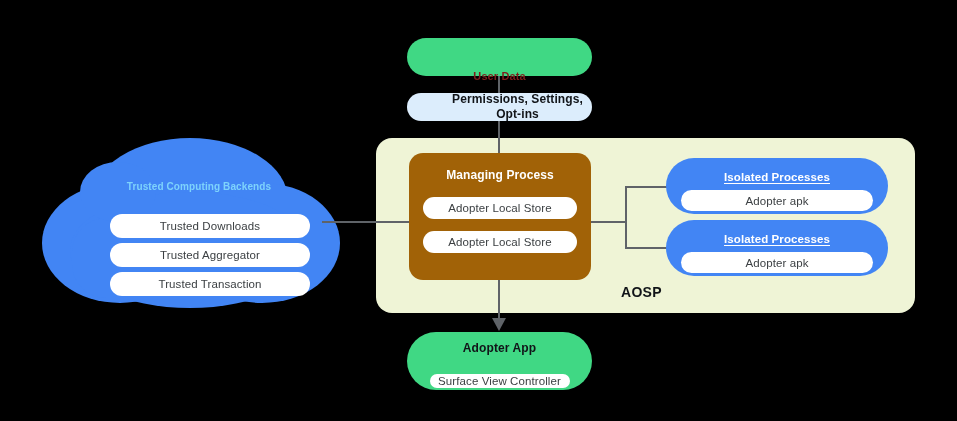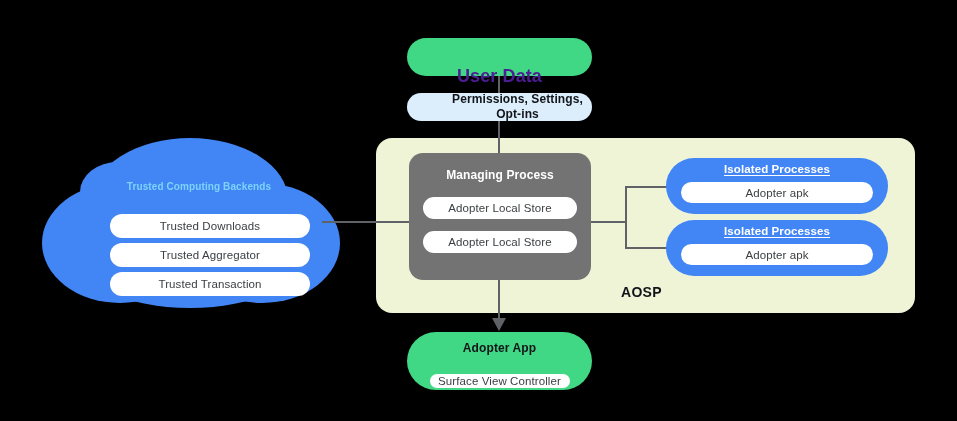--- a/index.html
+++ b/index.html
@@ -43,21 +43,21 @@
     box-sizing: border-box;
   }
 
   
   #user-data {
     left: 407px; top: 38px; width: 185px; height: 38px;
     background: #40d884;
     border-radius: 19px;
     justify-content: center;
   }
-  #user-data .node-title { color: #4c1d95; font-size: 18px; margin-top: 40px; }
+  #user-data .node-title { color: #7f1d1d; font-size: 11px; margin-top: 40px; }
 
   
   #permissions {
     left: 407px; top: 93px; width: 185px; height: 28px;
     background: #dcedfc;
     border-radius: 14px;
     justify-content: center;
   }
   #permissions .node-title { color: #111418; font-size: 12px; padding-left: 36px; }
 
@@ -75,33 +75,33 @@
   #cloud-title {
     left: 84px; top: 181px; width: 230px;
     text-align: center; color: #7dd3fc;
     font-size: 10px; font-weight: bold; letter-spacing: .1px;
   }
   .cloud-chip { left: 90px; width: 200px; height: 24px; margin-left: 20px; }
 
   
   #managing-process {
     left: 409px; top: 153px; width: 182px; height: 127px;
-    background: #737373;
+    background: #a16207;
     border-radius: 14px;
     padding-top: 15px;
   }
   #managing-process .node-title { color: #ffffff; font-size: 12px; }
   #managing-process .chip { width: 154px; height: 22px; margin-top: 0; }
 
   
   .isolated {
     left: 666px; width: 222px; height: 56px;
     background: #4285f4;
     border-radius: 28px;
-    padding-top: 4px;
+    padding-top: 12px;
   }
   .isolated .node-title {
     color: #ffffff; font-size: 11.5px;
     text-decoration: underline; text-underline-offset: 2px;
   }
   .isolated .chip { width: 192px; height: 21px; margin-top: 6px; }
 
   
   #adopter-app {
     left: 407px; top: 332px; width: 185px; height: 58px;

